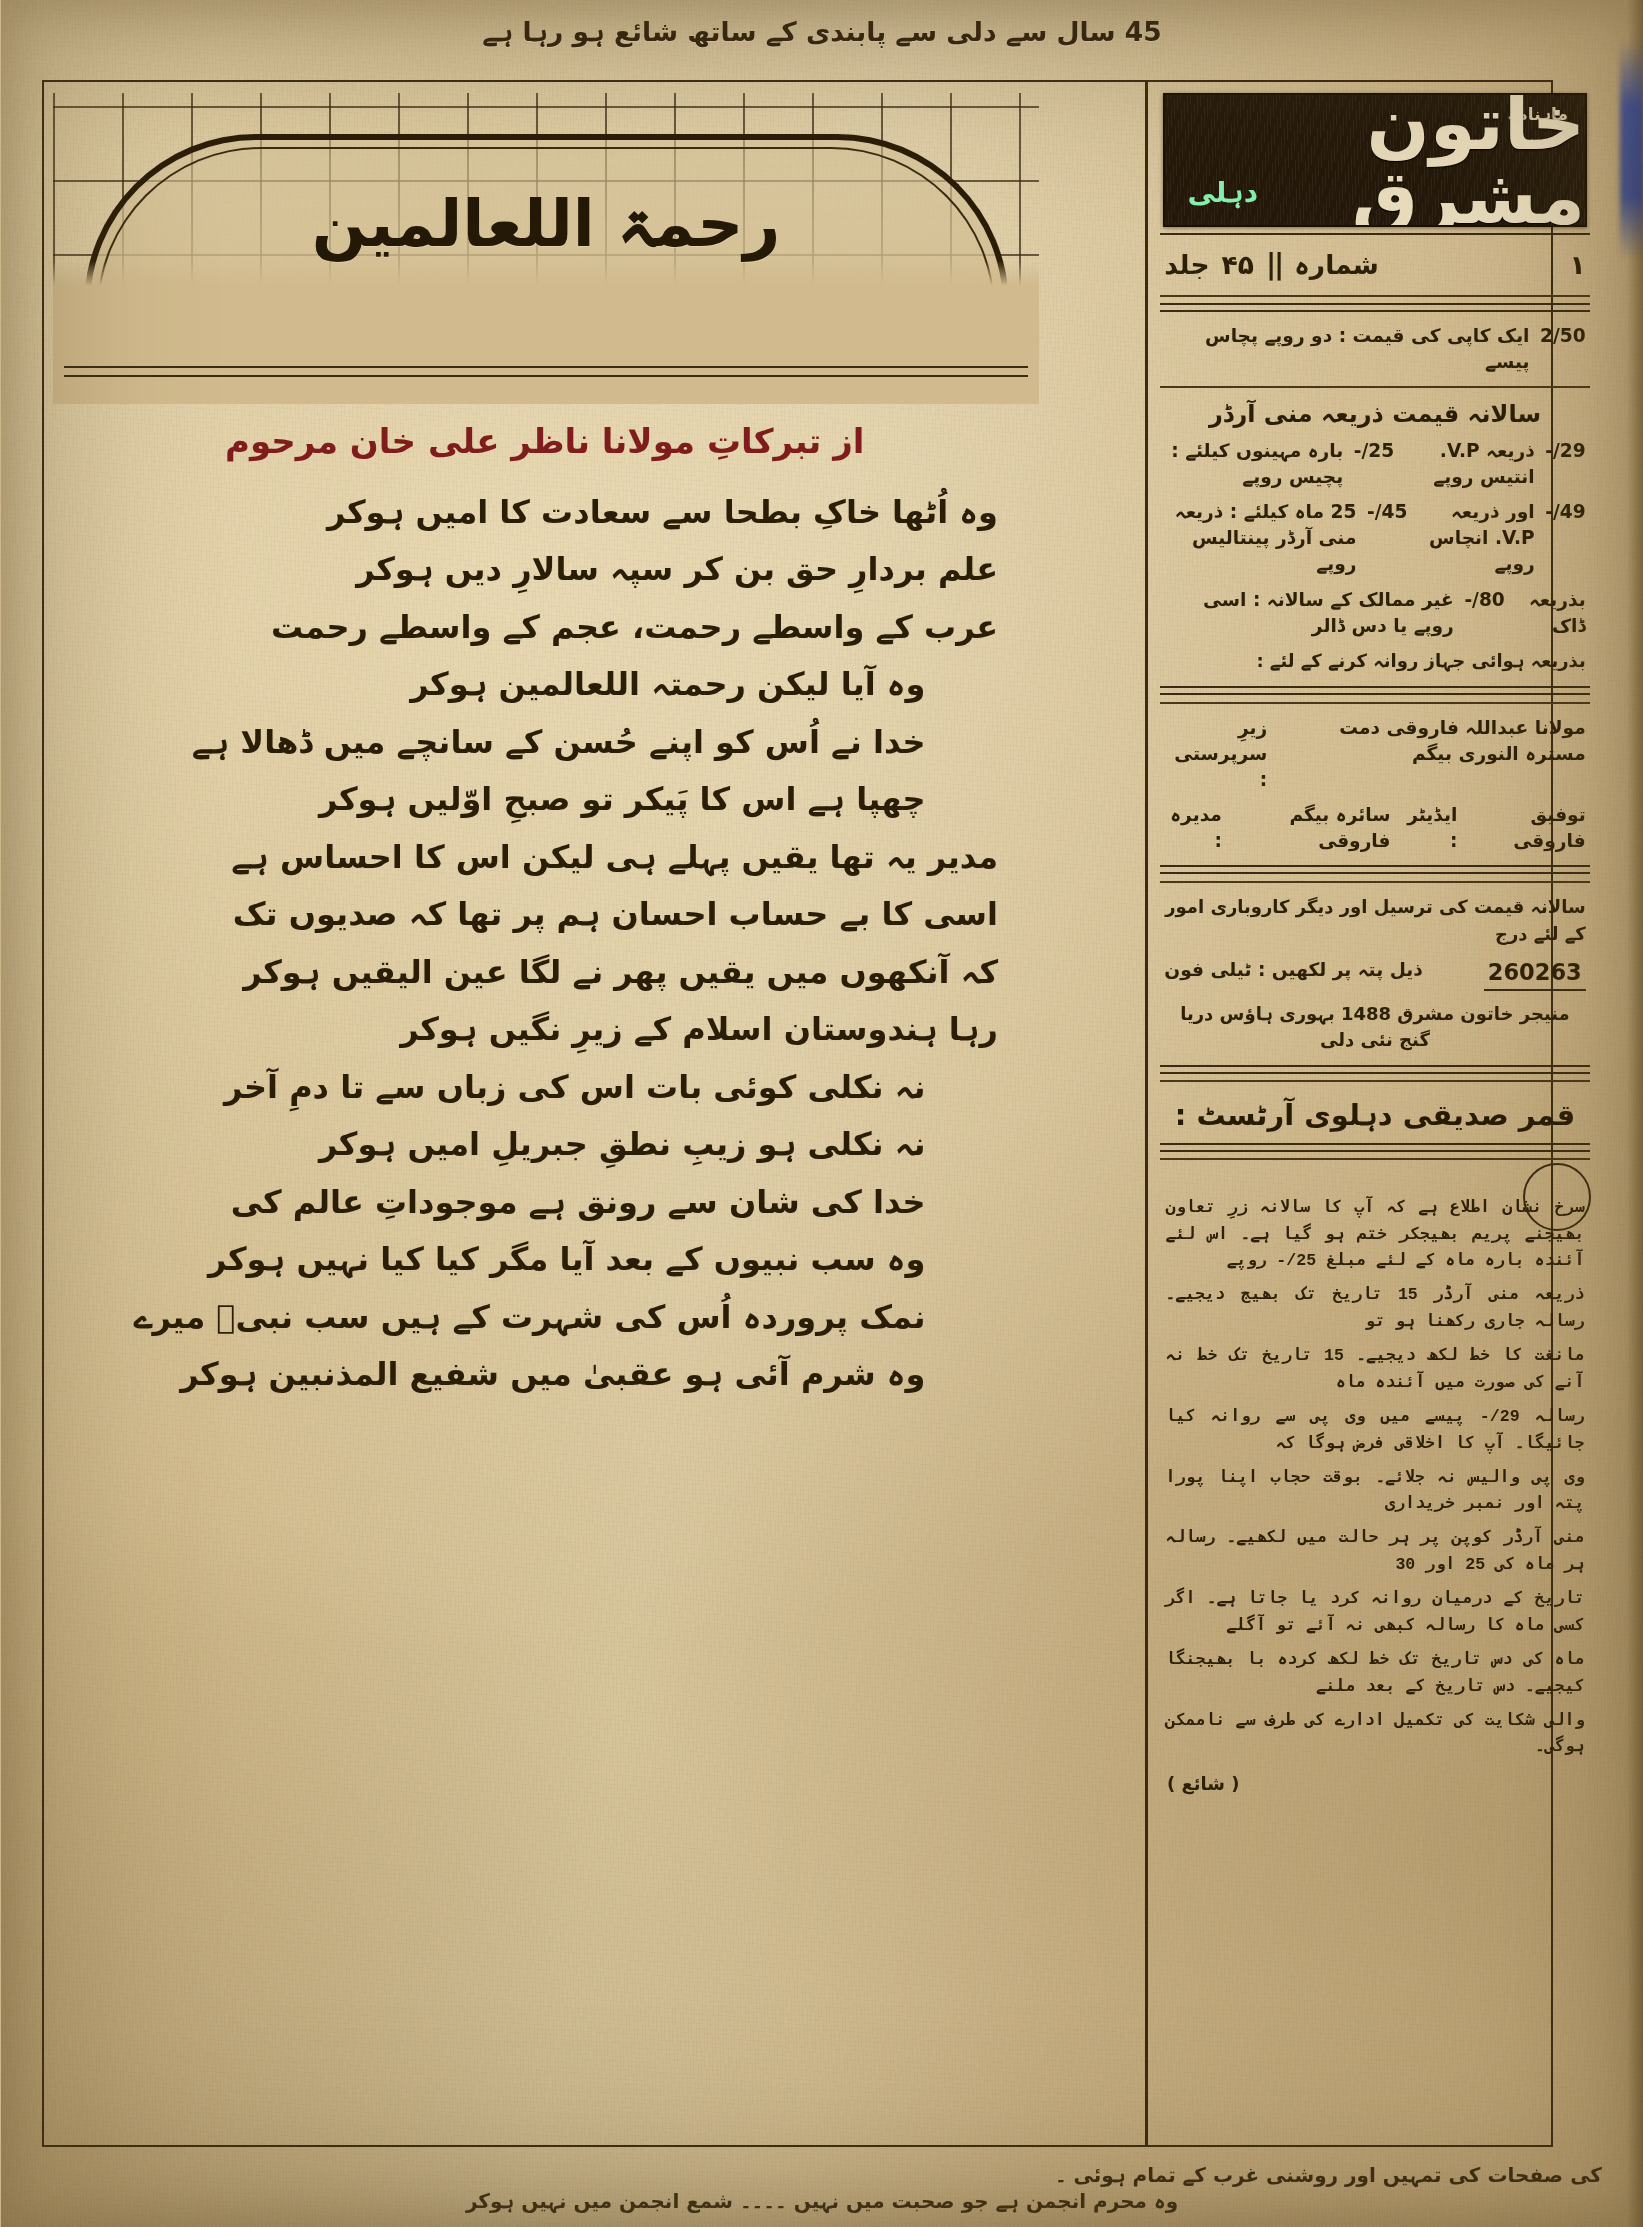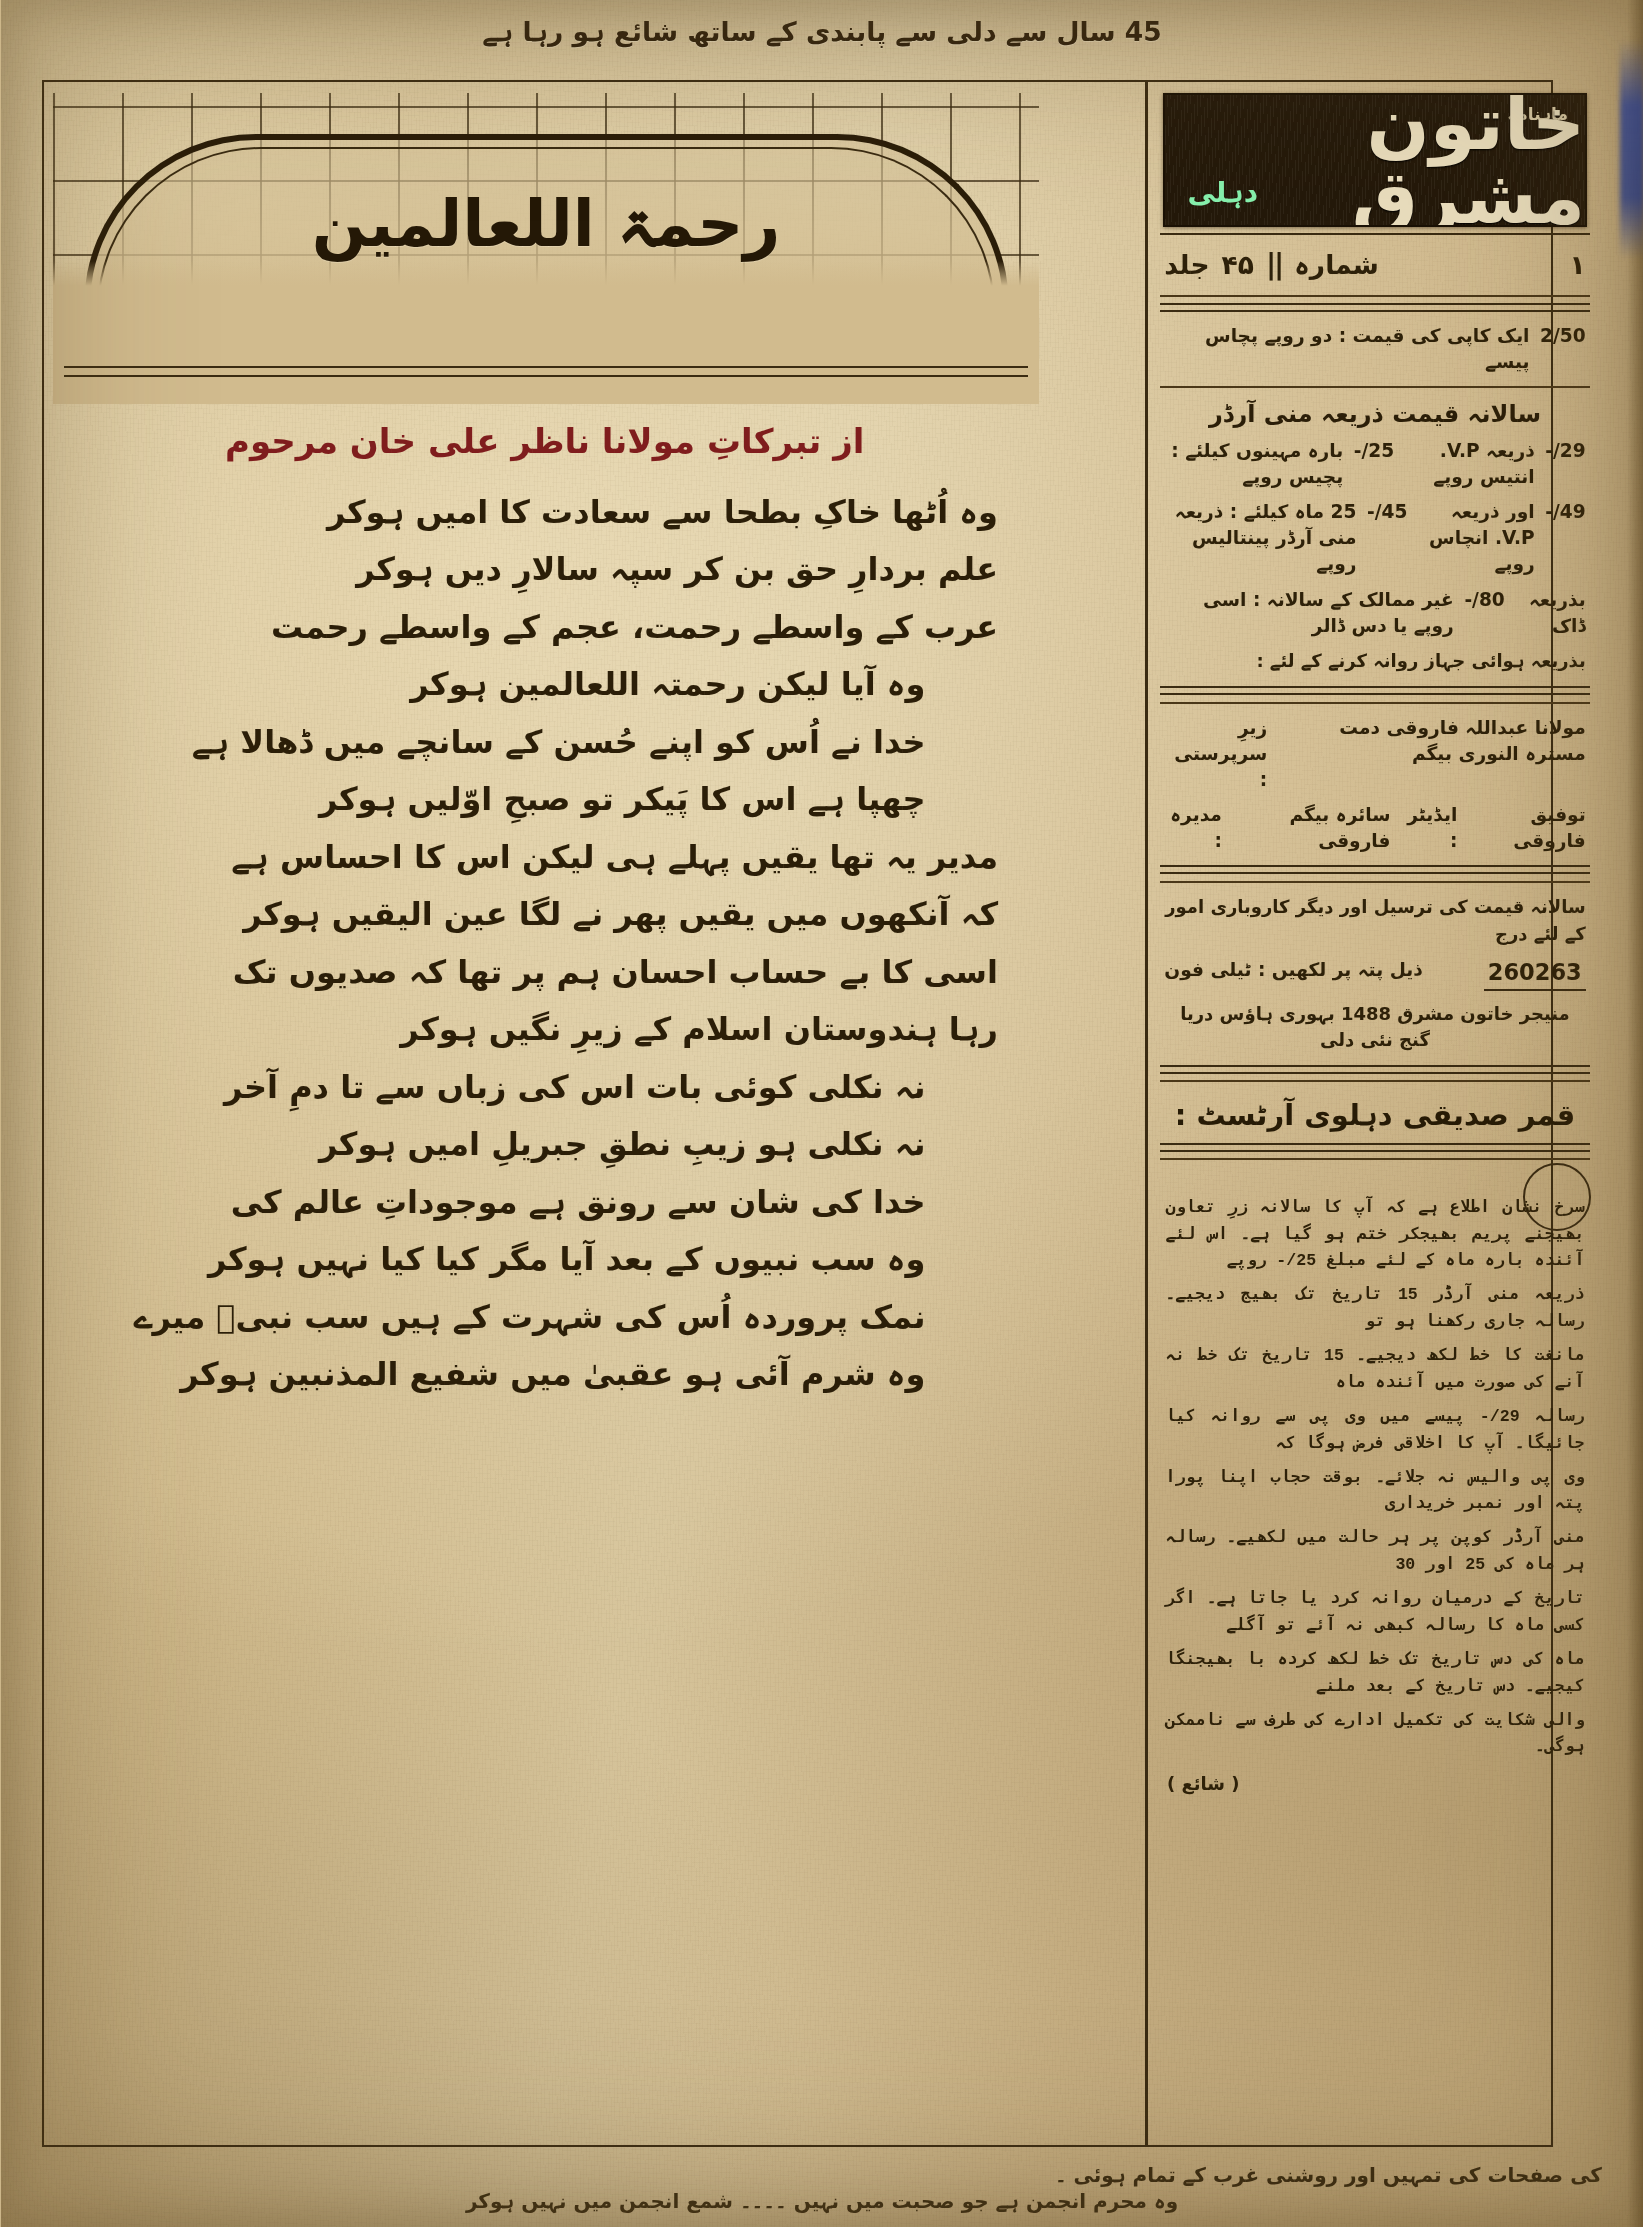--- a/index.html
+++ b/index.html
@@ -300,22 +300,22 @@
   <div id="attrib">از تبرکاتِ مولانا ناظر علی خان مرحوم</div>
 
   <div id="poem">
     <div class="pline ind1">وہ اُٹھا خاکِ بطحا سے سعادت کا امیں ہوکر</div>
     <div class="pline ind1">علم بردارِ حق بن کر سپہ سالارِ دیں ہوکر</div>
     <div class="pline ind1">عرب کے واسطے رحمت، عجم کے واسطے رحمت</div>
     <div class="pline ind2">وہ آیا لیکن رحمتہ اللعالمین ہوکر</div>
     <div class="pline ind2">خدا نے اُس کو اپنے حُسن کے سانچے میں ڈھالا ہے</div>
     <div class="pline ind2">چھپا ہے اس کا پَیکر تو صبحِ اوّلیں ہوکر</div>
     <div class="pline ind1">مدیر یہ تھا یقیں پہلے ہی لیکن اس کا احساس ہے</div>
+    <div class="pline ind1">اسی کا بے حساب احسان ہم پر تھا کہ صدیوں تک</div>
     <div class="pline ind1">کہ آنکھوں میں یقیں پھر نے لگا عین الیقیں ہوکر</div>
-    <div class="pline ind1">اسی کا بے حساب احسان ہم پر تھا کہ صدیوں تک</div>
     <div class="pline ind1">رہا ہندوستان اسلام کے زیرِ نگیں ہوکر</div>
     <div class="pline ind2">نہ نکلی کوئی بات اس کی زباں سے تا دمِ آخر</div>
     <div class="pline ind2">نہ نکلی ہو زیبِ نطقِ جبریلِ امیں ہوکر</div>
     <div class="pline ind2">خدا کی شان سے رونق ہے موجوداتِ عالم کی</div>
     <div class="pline ind2">وہ سب نبیوں کے بعد آیا مگر کیا کیا نہیں ہوکر</div>
     <div class="pline ind2">نمک پروردہ اُس کی شہرت کے ہیں سب نبیؐ میرے</div>
     <div class="pline ind2">وہ شرم آئی ہو عقبیٰ میں شفیع المذنبین ہوکر</div>
   </div>
 </div>
 

